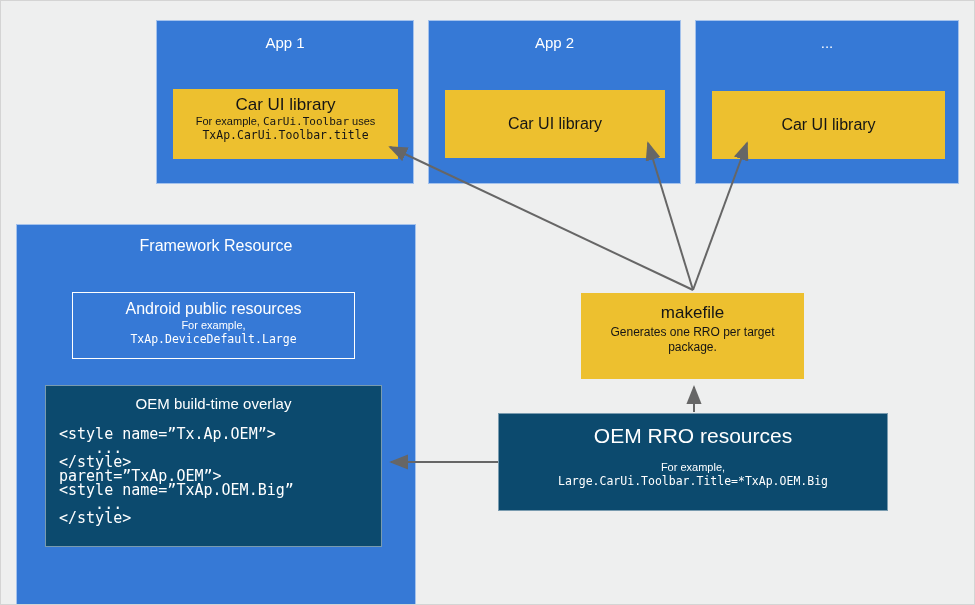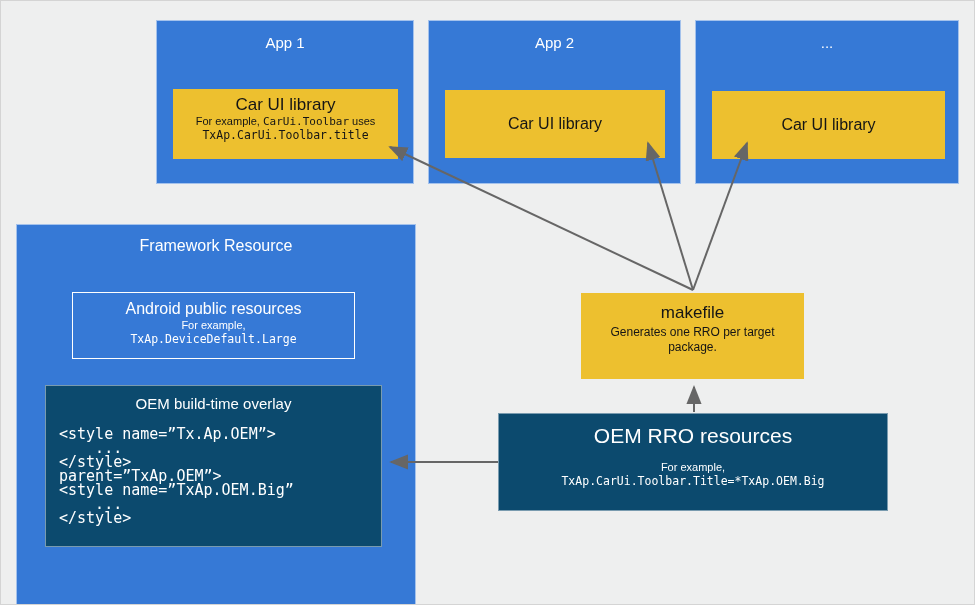--- a/index.html
+++ b/index.html
@@ -103,21 +103,21 @@
   </div>
 
   <div class="box yellow" id="makefile">
     <div class="mk-title">makefile</div>
     <div class="mk-sub">Generates one RRO per target package.</div>
   </div>
 
   <div class="box green" id="rro">
     <div class="rro-title">OEM RRO resources</div>
     <div class="rro-label">For example,</div>
-    <div class="rro-mono mono">TxAp.CarUi.Toolbar.Title=*TxAp.OEM.Big</div>
+    <div class="rro-mono mono">Large.CarUi.Toolbar.Title=*TxAp.OEM.Big</div>
   </div>
 
   <svg id="arrows" viewBox="0 0 975 605" xmlns="http://www.w3.org/2000/svg">
     <defs>
       <marker id="ah" viewBox="0 0 10 8" refX="9" refY="4" markerWidth="9.5" markerHeight="7.6" orient="auto">
         <path d="M0,0 L10,4 L0,8 z" fill="#666666"></path>
       </marker>
     </defs>
     <line x1="692" y1="289" x2="389" y2="146" stroke="#666666" stroke-width="2" marker-end="url(#ah)"></line>
     <line x1="692" y1="289" x2="647" y2="142" stroke="#666666" stroke-width="2" marker-end="url(#ah)"></line>

